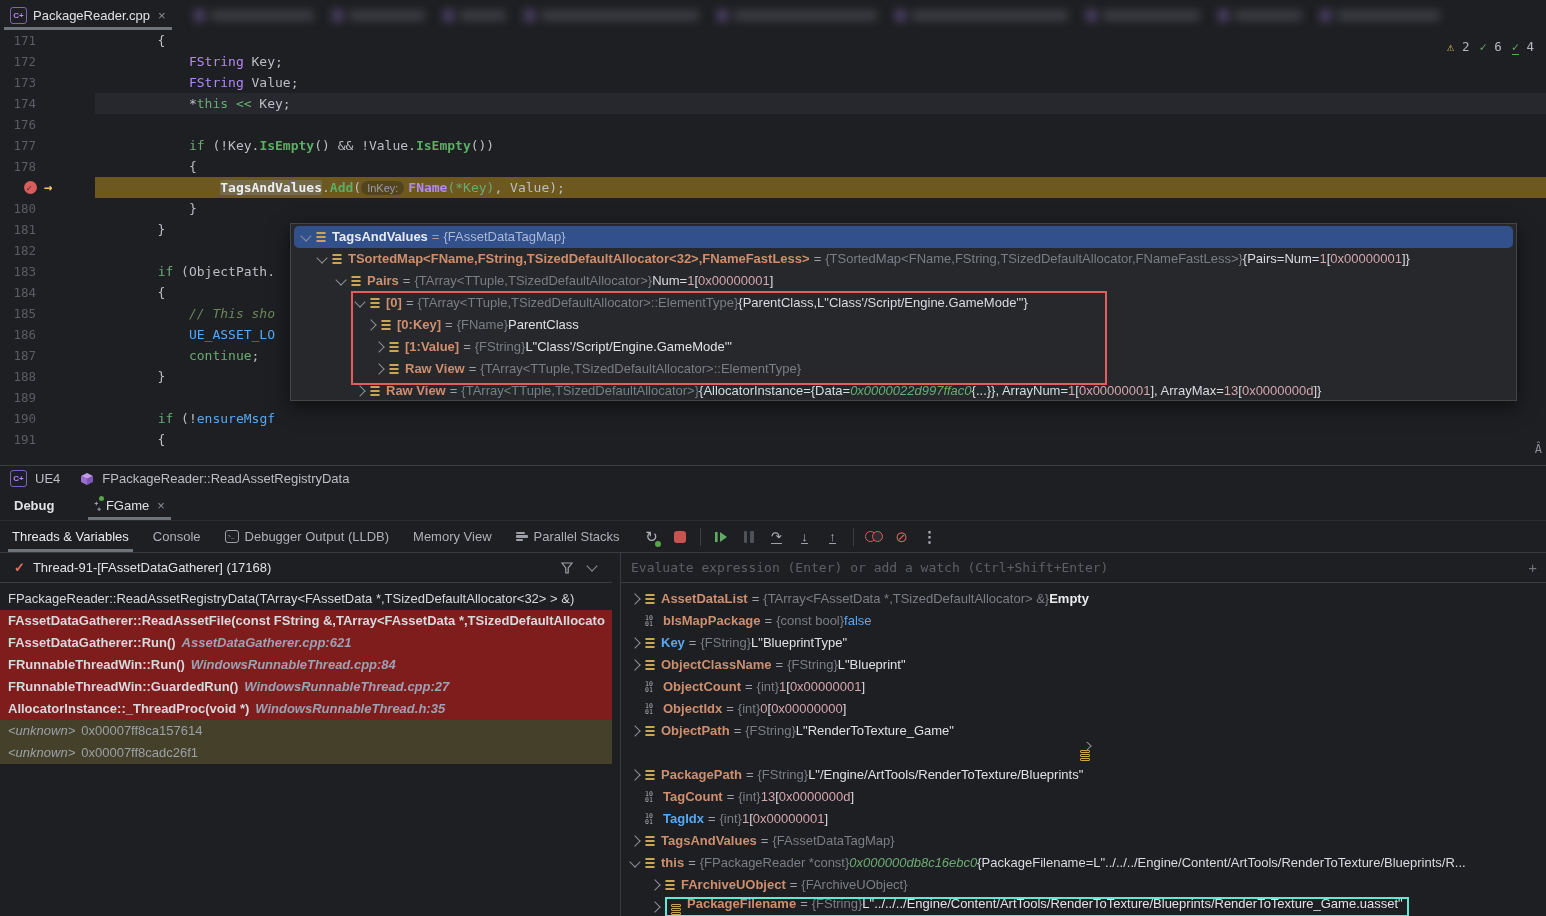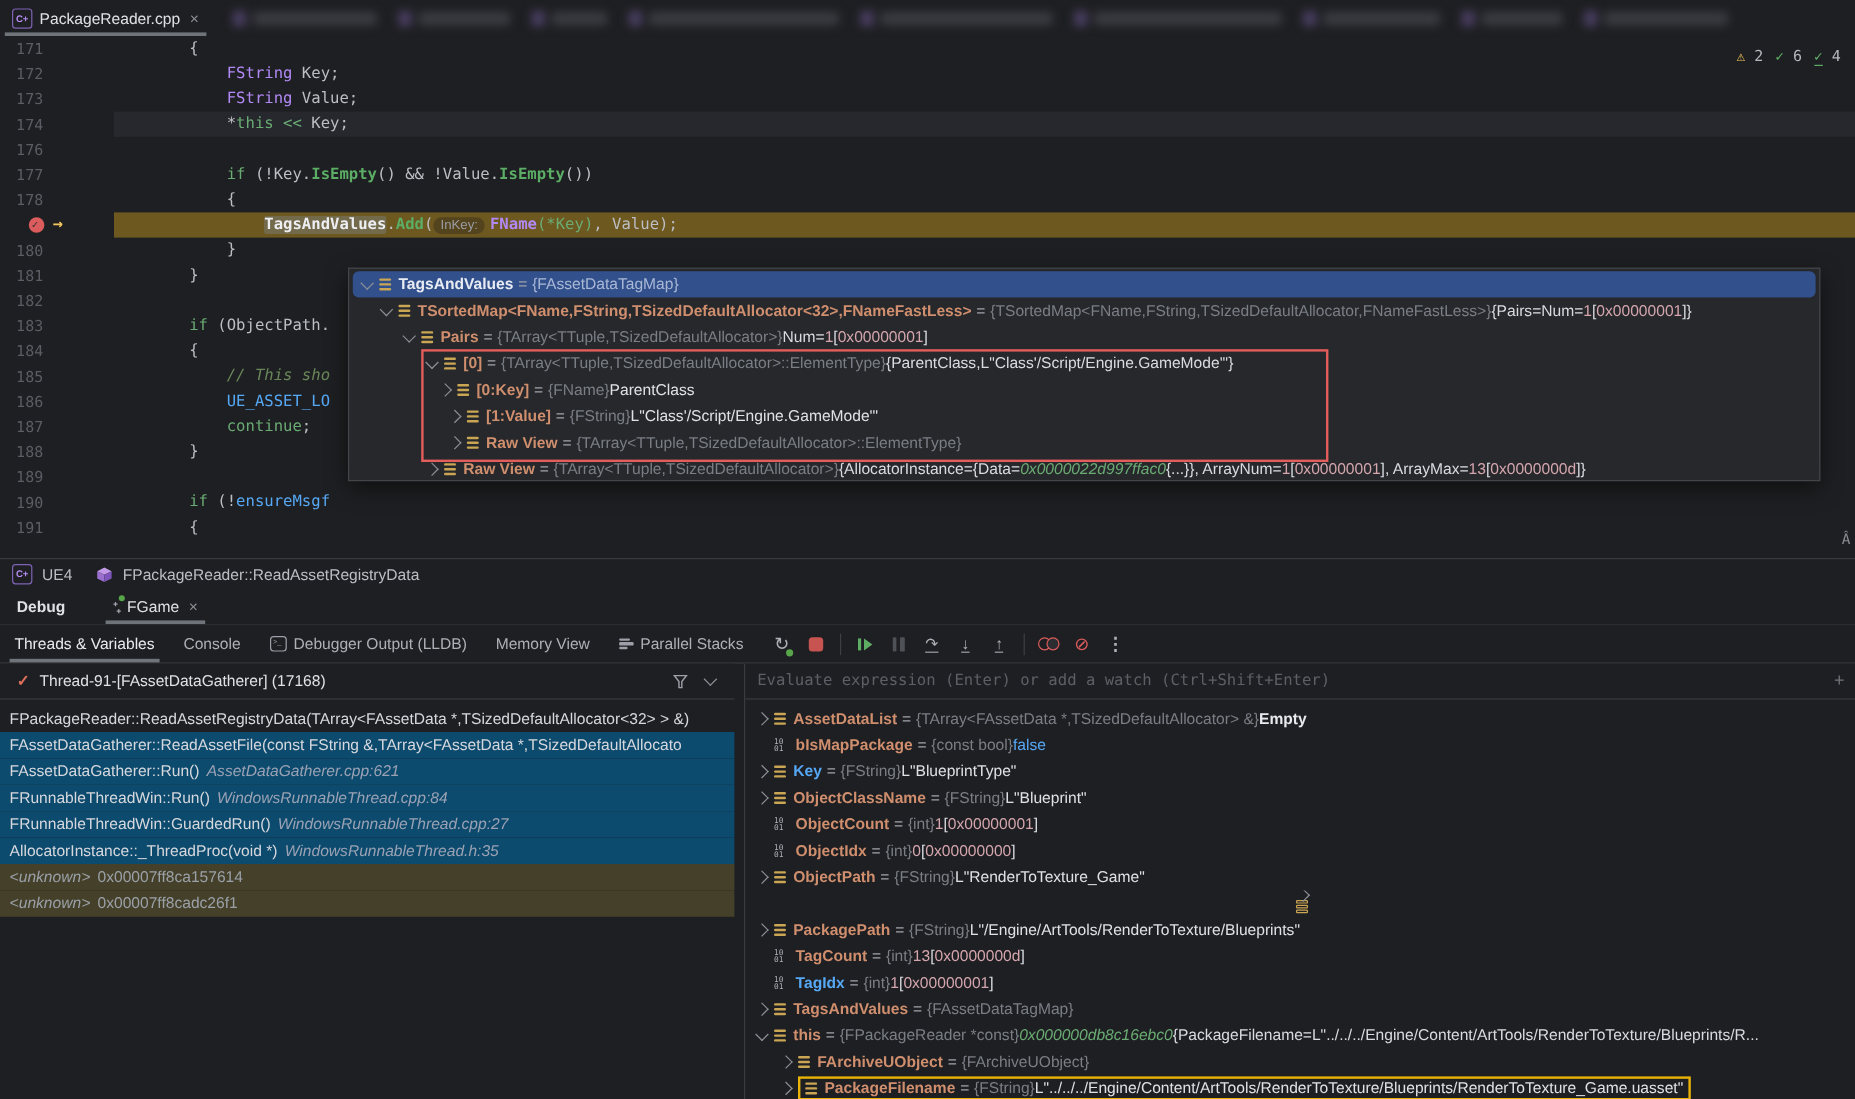--- a/index.html
+++ b/index.html
@@ -62,21 +62,21 @@
   .chev.none{visibility:hidden;margin:0 6px 0 2px;}
   .structicon{display:inline-flex;flex-direction:column;gap:1.5px;margin-right:6px;flex:0 0 auto;}
   .structicon i{display:block;width:10px;height:2.6px;border:1px solid #c9a554;border-radius:1px;box-sizing:border-box;}
   .binicon{display:inline-block;width:13px;margin-right:5px;font-family:"DejaVu Sans Mono",monospace;
            font-size:6.5px;line-height:6px;color:#aeb1b8;flex:0 0 auto;}
   .vn{color:#cf8e6d;font-weight:600;}
   .vn.blue{color:#56a8f5;}
   .eq{color:#9da0a8;margin:0 4px;}
   .sg-ty{color:#7a7e85}.sg-v{color:#d9dbe0}.sg-vb{color:#e8eaee;font-weight:600}
   .sg-n{color:#d5a6ae}.sg-s{color:#dfe1e5}.sg-ptr{color:#6aab73;font-style:italic}.sg-kw{color:#56a8f5}
-  .redwrap{display:inline-flex;align-items:center;border:2px solid #eab308;padding:0 4px;height:20px;box-sizing:border-box;}
+  .redwrap{display:inline-flex;align-items:flex-end;border:2px solid #5eead4;padding:0 4px;height:20px;box-sizing:border-box;}
 
   
   #breadcrumb{position:absolute;left:0;top:465px;width:1546px;height:26px;border-top:1px solid #393b40;
               display:flex;align-items:center;gap:8px;padding-left:10px;box-sizing:border-box;}
   .cube{width:14px;height:14px;}
 
   
   #debughead{position:absolute;left:0;top:491px;width:1546px;height:29px;display:flex;align-items:center;}
   #debughead .title{color:#dfe1e5;font-weight:700;margin-left:14px;}
   .cfgtab{display:flex;align-items:center;gap:6px;margin-left:34px;position:relative;height:100%;padding:0 6px;}
@@ -109,21 +109,21 @@
   .ico-more{color:#aeb1b8;font-size:15px;font-weight:700;}
 
   
   #leftpanel{position:absolute;left:0;top:553px;width:612px;height:363px;background:#1e1f22;}
   #threadhead{height:30px;display:flex;align-items:center;border-bottom:1px solid #393b40;padding:0 8px;box-sizing:border-box;}
   #threadhead .check{color:#e0705b;font-weight:700;margin:0 8px 0 6px;}
   #threadhead .tname{color:#dfe1e5;}
   .funnel{margin-left:auto;}
   #frames{position:absolute;left:0;top:35px;width:612px;}
   .fr{height:22px;line-height:22px;white-space:nowrap;overflow:hidden;padding-left:8px;}
-  .fr.sel{background:#0c4a6e;}
+  .fr.sel{background:#7f1d1d;font-weight:bold;}
   .fr.unk{background:#454029;}
   .fr-fn{color:#d6d8dd;}
   .fr-loc{color:#757a83;font-style:italic;margin-left:6px;}
   .fr.sel .fr-loc{color:#9aa2b4;}
   .fr.unk .fr-fn{color:#9aa0a8;font-style:italic;}
   .fr-addr{color:#9aa0a8;margin-left:6px;}
 
   #rightpanel{position:absolute;left:620px;top:553px;width:926px;height:363px;background:#1e1f22;border-left:1px solid #393b40;}
   #evalbar{height:30px;display:flex;align-items:center;border-bottom:1px solid #393b40;padding:0 10px;box-sizing:border-box;}
   #evalbar .ph{color:#5c6066;font-size:13px;}

